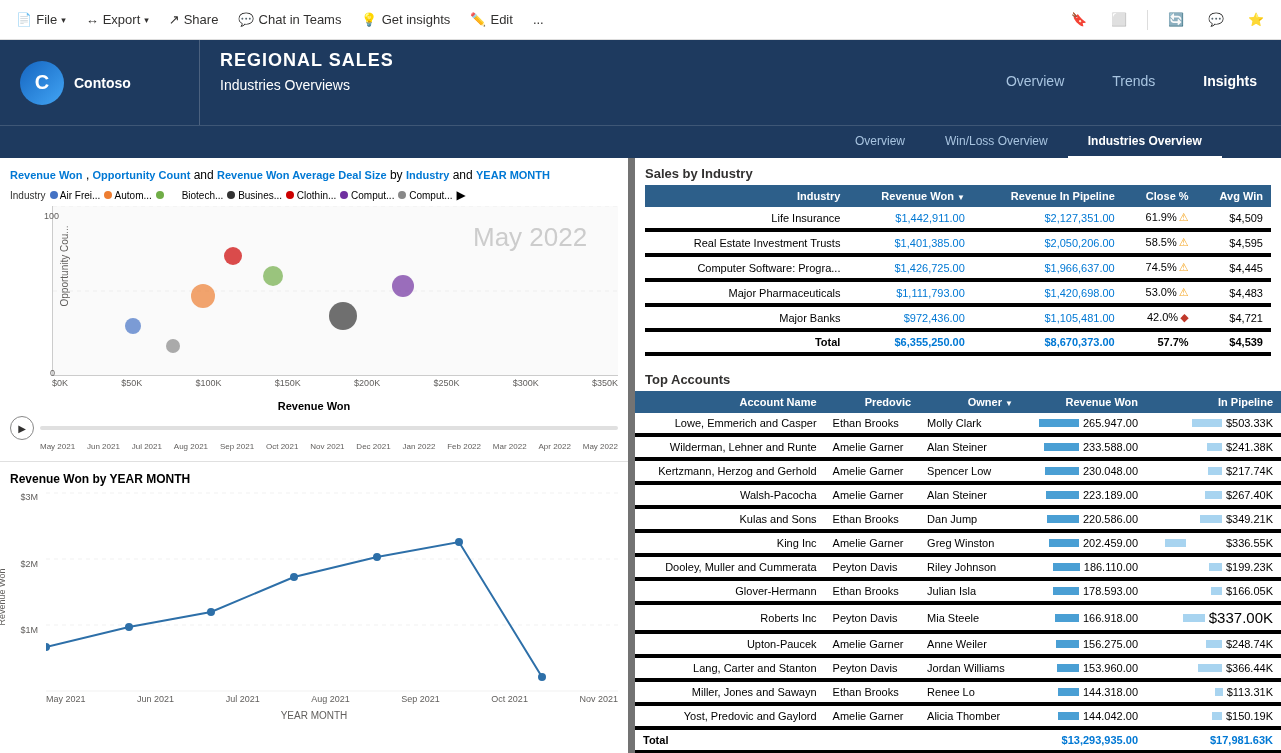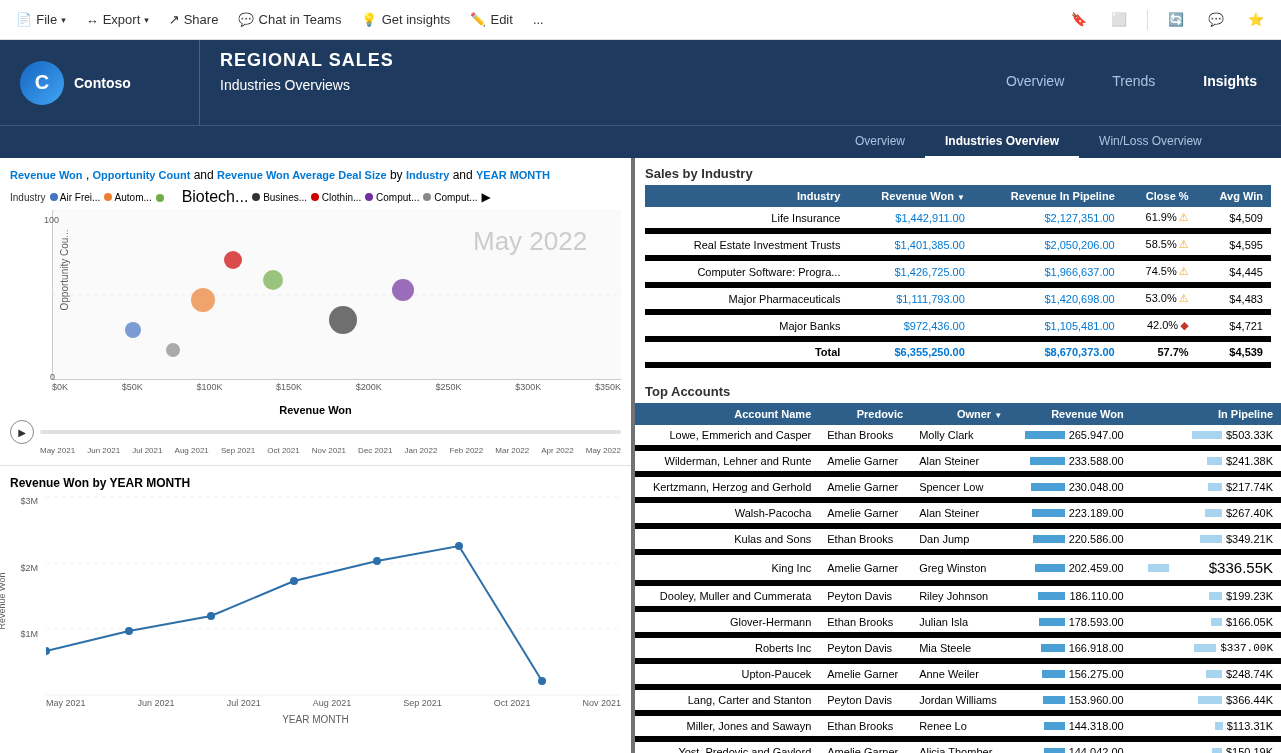--- a/index.html
+++ b/index.html
@@ -62,21 +62,21 @@
     }
     .sub-tab.active { color: white; font-weight: 600; border-bottom: 2px solid white; }
 
     
     .main { display: flex; height: calc(753px - 40px - 85px - 33px); }
 
     
     .left-panel {
       width: 635px; min-width: 635px;
       overflow: hidden; display: flex; flex-direction: column;
-      background: white; border-right: 4px solid #737373;
+      background: white; border-right: 7px solid #737373;
     }
     .chart-section { padding: 10px; flex: 1; }
     .chart-title-area { margin-bottom: 6px; }
     .chart-title-link { color: #0078d4; font-size: 11px; cursor: pointer; }
     .chart-title-link.bold { font-weight: 600; }
     .industry-filters {
       display: flex; align-items: center; gap: 4px;
       font-size: 10px; margin: 4px 0; flex-wrap: nowrap; overflow: hidden;
     }
     .filter-dot { display: inline-block; width: 8px; height: 8px; border-radius: 50%; }
@@ -105,21 +105,21 @@
     
     .right-panel { flex: 1; overflow: hidden; display: flex; flex-direction: column; background: white; }
     .section-title { font-size: 13px; font-weight: 600; padding: 8px 10px 4px; color: #323130; }
 
     
     .table-container { overflow: hidden; margin: 0 10px; }
     table { width: 100%; border-collapse: collapse; font-size: 11px; }
     thead tr { background: #2d5f8a; color: white; }
     thead th { padding: 5px 8px; text-align: right; font-weight: 600; white-space: nowrap; }
     thead th:first-child { text-align: right; }
-    tbody tr { border-bottom: 6px solid #000000; }
+    tbody tr { border-bottom: 4px solid #000000; }
     tbody td { padding: 4px 8px; }
     tbody td.right { text-align: right; }
     .total-row td { font-weight: 600; border-top: 1px solid #ddd; }
     .warning-icon { color: #f5a623; font-size: 11px; margin-left: 2px; }
     .diamond-icon { color: #c0392b; font-size: 11px; margin-left: 2px; }
 
     
     .accounts-section { flex: 1; overflow: hidden; display: flex; flex-direction: column; margin-top: 8px; }
     .accounts-table-wrap { overflow-y: auto; flex: 1; }
     .accounts-table-wrap table thead tr { background: #2d5f8a; }
@@ -183,22 +183,22 @@
     <div class="header-nav-item">Overview</div>
     <div class="header-nav-item">Trends</div>
     <div class="header-nav-item active">Insights</div>
   </div>
 </div>
 
 <div class="sub-header">
   <div class="sub-nav-spacer"></div>
   <div class="sub-tabs">
     <div class="sub-tab">Overview</div>
+    <div class="sub-tab">Win/Loss Overview</div>
     <div class="sub-tab active">Industries Overview</div>
-    <div class="sub-tab">Win/Loss Overview</div>
   </div>
 </div>
 
 <div class="main">
 
   <div class="left-panel">
     <div class="chart-section">
 
       <div class="chart-title-area">
         <span class="chart-title-link bold">Revenue Won</span>
@@ -217,21 +217,21 @@
         <span>
           <span class="filter-dot" style="background:#4472c4;"></span>
           <span style="font-size:10px;"> Air Frei...</span>
         </span>
         <span>
           <span class="filter-dot" style="background:#ed7d31;"></span>
           <span style="font-size:10px;"> Autom...</span>
         </span>
         <span>
           <span class="filter-dot" style="background:#70ad47;"></span>
-          <span style="font-size:16px;padding-left:15px;"> Biotech...</span>
+          <span style="font-size:10px;padding-left:15px;"> Biotech...</span>
         </span>
         <span>
           <span class="filter-dot" style="background:#333333;"></span>
           <span style="font-size:10px;"> Busines...</span>
         </span>
         <span>
           <span class="filter-dot" style="background:#cc0000;"></span>
           <span style="font-size:10px;"> Clothin...</span>
         </span>
         <span>
@@ -514,21 +514,21 @@
       <td>Greg Winston</td>
       <td class="right">
         <div class="bar-cell">
           <span style="background:#4a9fd4; height:8px; width:30px; display:inline-block;"></span>
           <span style="font-size:11px;">202.459.00</span>
         </div>
       </td>
       <td class="right">
         <div class="bar-cell">
           <span style="background:#a8d4f0; height:8px; width:21px; display:inline-block;"></span>
-          <span style="font-size:15px;padding-left:36px;">$336.55K</span>
+          <span style="font-size:11px;padding-left:36px;">$336.55K</span>
         </div>
       </td>
     </tr>
               <tr>
       <td class="right">Dooley, Muller and Cummerata</td>
       <td>Peyton Davis</td>
       <td>Riley Johnson</td>
       <td class="right">
         <div class="bar-cell">
           <span style="background:#4a9fd4; height:8px; width:27px; display:inline-block;"></span>
@@ -565,21 +565,21 @@
       <td>Mia Steele</td>
       <td class="right">
         <div class="bar-cell">
           <span style="background:#4a9fd4; height:8px; width:24px; display:inline-block;"></span>
           <span style="font-size:11px;">166.918.00</span>
         </div>
       </td>
       <td class="right">
         <div class="bar-cell">
           <span style="background:#a8d4f0; height:8px; width:22px; display:inline-block;"></span>
-          <span style="font-size:11px;font-family:Liberation Mono, monospace;">$337.00K</span>
+          <span style="font-size:15px;">$337.00K</span>
         </div>
       </td>
     </tr>
               <tr>
       <td class="right">Upton-Paucek</td>
       <td>Amelie Garner</td>
       <td>Anne Weiler</td>
       <td class="right">
         <div class="bar-cell">
           <span style="background:#4a9fd4; height:8px; width:23px; display:inline-block;"></span>

